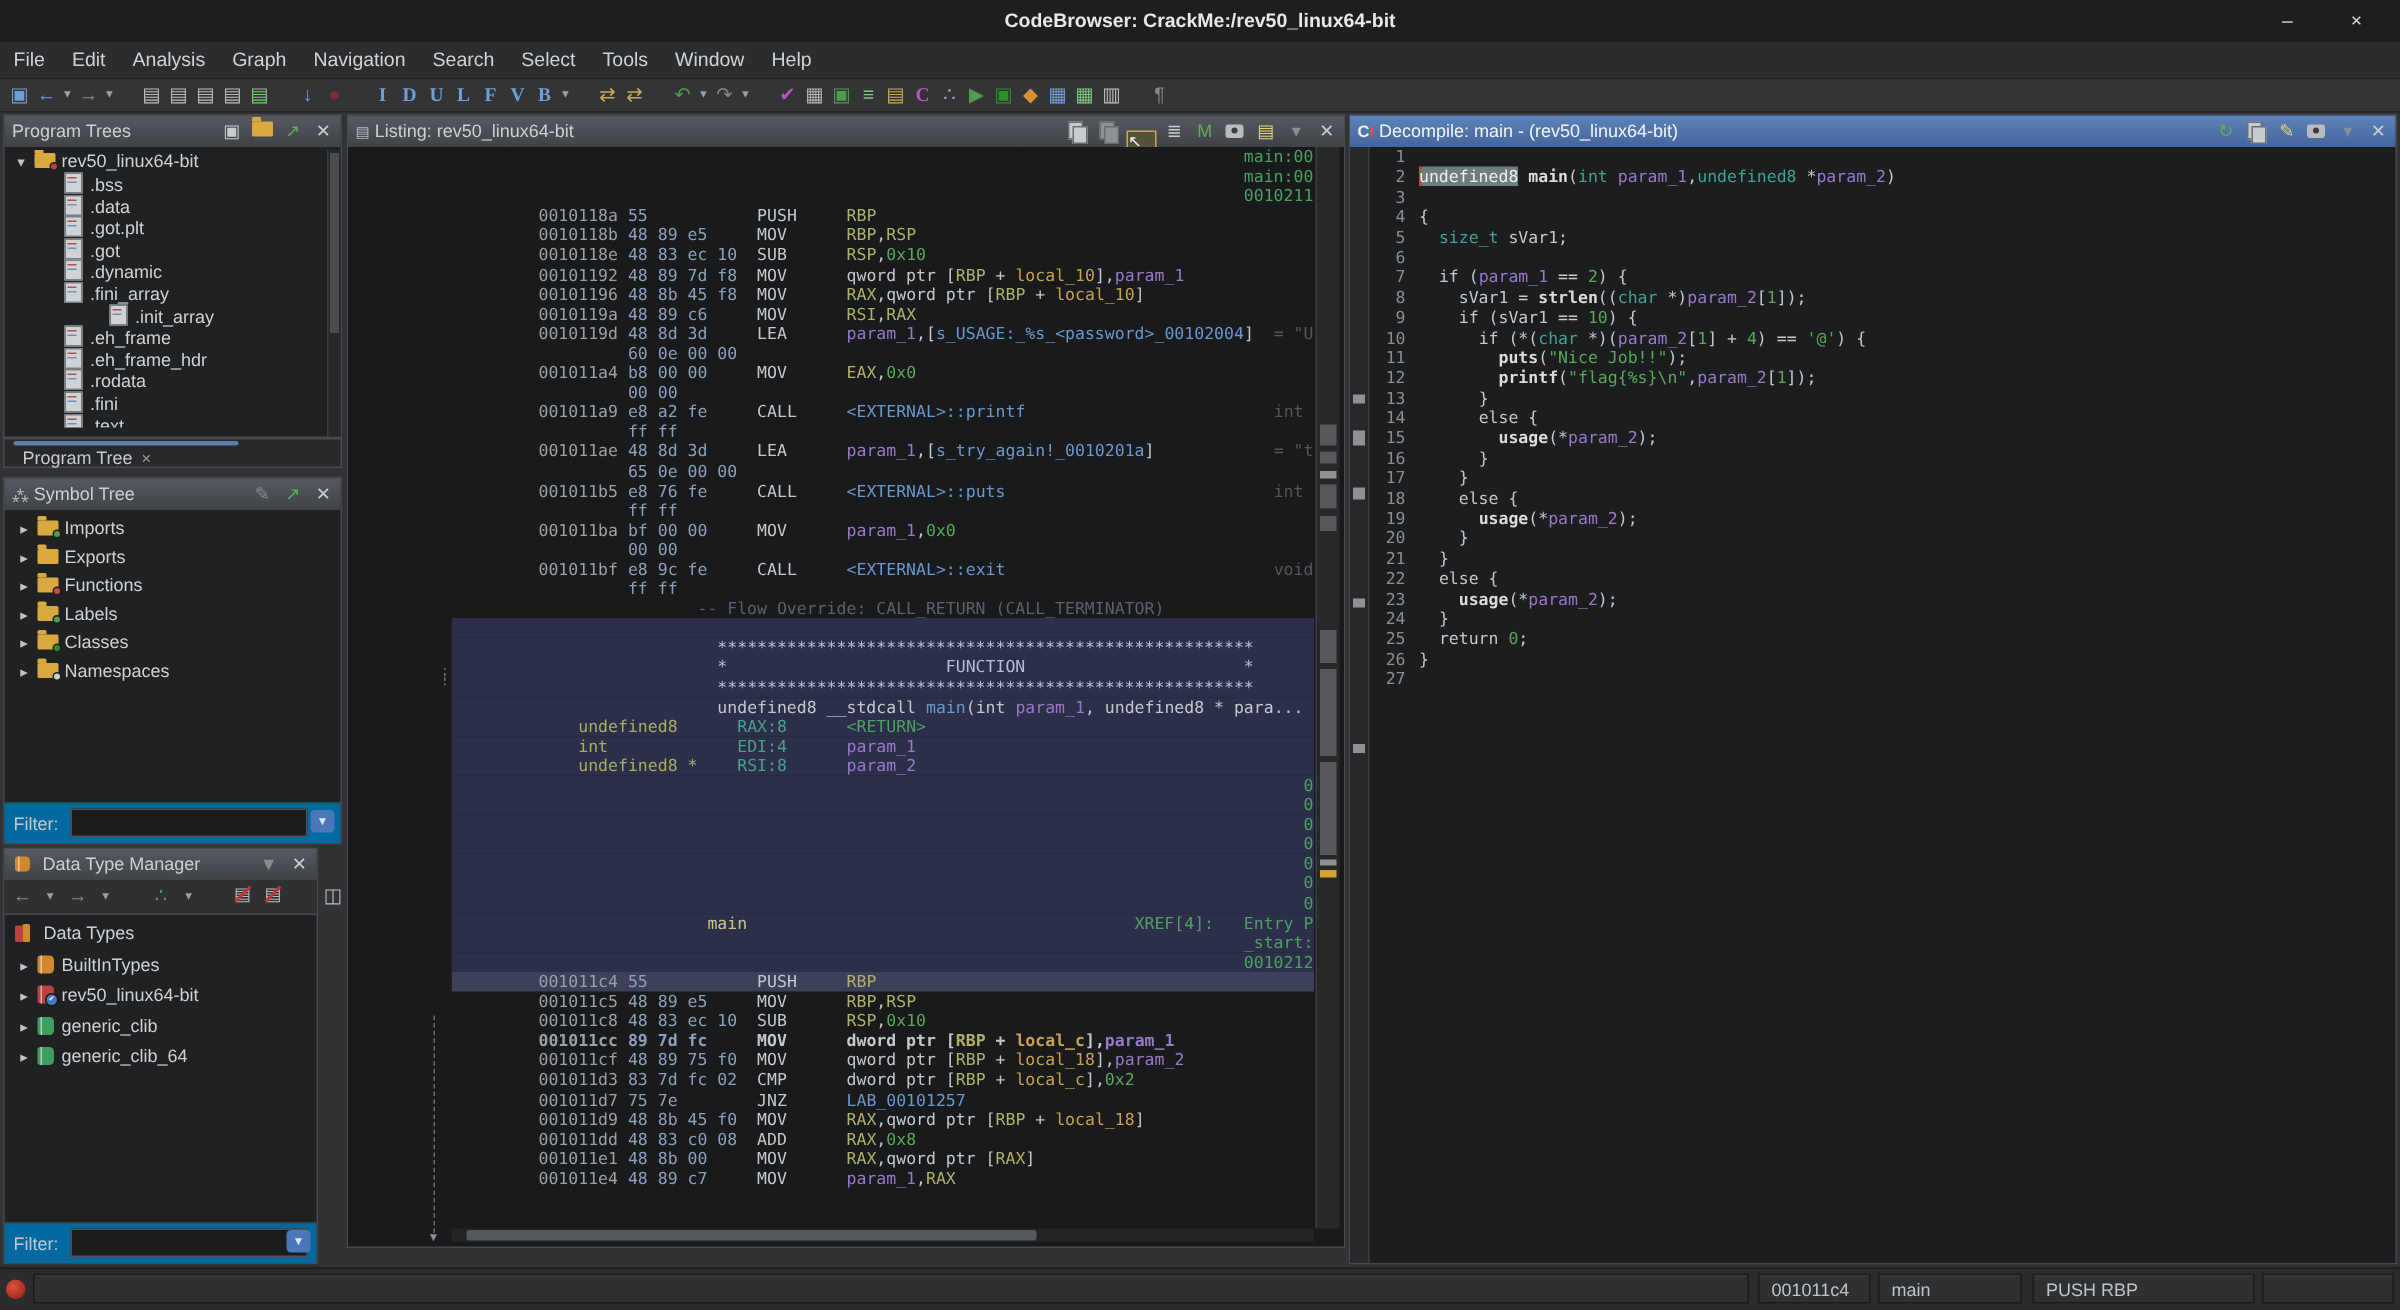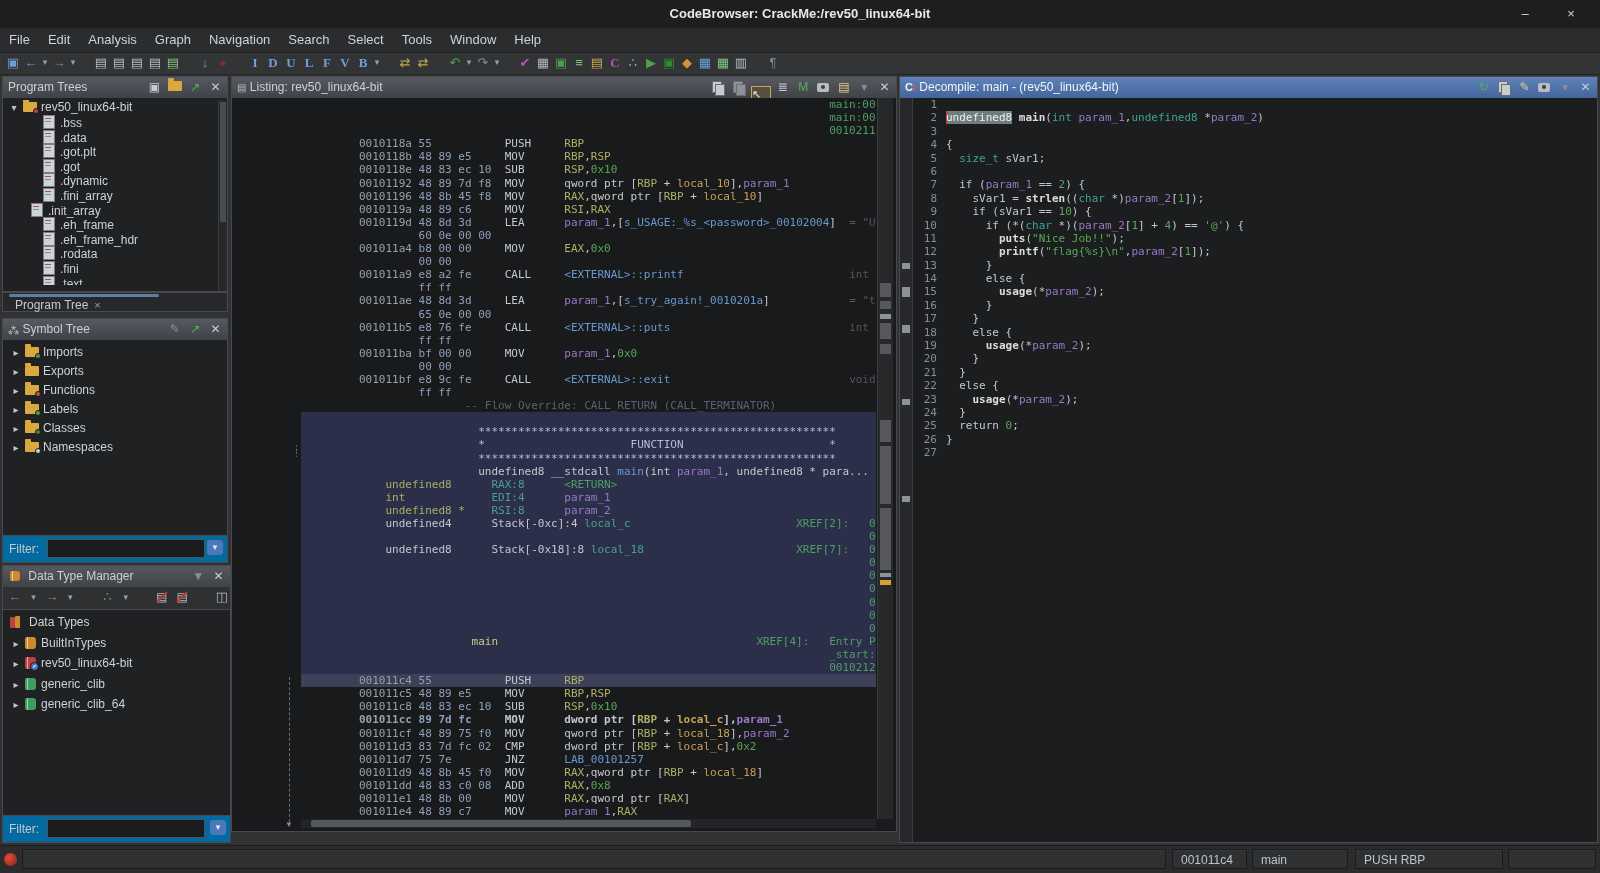--- a/index.html
+++ b/index.html
@@ -122,21 +122,21 @@
       </span>
     </div>
     <div id="pt-tree" style="position:absolute;left:0;top:23px;right:8px;bottom:6px;overflow:hidden;">
         <div class="tree-row" style="height: 15px; padding-left: 4px;"><span class="caret">▾</span><span class="folder"><span class="ovl" style="background:#c04040;"></span></span><span>rev50_linux64-bit</span></div>
         <div class="tree-row" style="height: 14.6px; padding-left: 38px;"><span class="page"></span><span>.bss</span></div>
         <div class="tree-row" style="height: 14.6px; padding-left: 38px;"><span class="page"></span><span>.data</span></div>
         <div class="tree-row" style="height: 14.6px; padding-left: 38px;"><span class="page"></span><span>.got.plt</span></div>
         <div class="tree-row" style="height: 14.6px; padding-left: 38px;"><span class="page"></span><span>.got</span></div>
         <div class="tree-row" style="height: 14.6px; padding-left: 38px;"><span class="page"></span><span>.dynamic</span></div>
         <div class="tree-row" style="height: 14.6px; padding-left: 38px;"><span class="page"></span><span>.fini_array</span></div>
-        <div class="tree-row" style="height: 14.6px; padding-left: 26px;"><span class="page"></span><span>.init_array</span></div>
+        <div class="tree-row" style="height: 14.6px; padding-left: 26px; margin-left: 42px;"><span class="page"></span><span>.init_array</span></div>
         <div class="tree-row" style="height: 14.6px; padding-left: 38px;"><span class="page"></span><span>.eh_frame</span></div>
         <div class="tree-row" style="height: 14.6px; padding-left: 38px;"><span class="page"></span><span>.eh_frame_hdr</span></div>
         <div class="tree-row" style="height: 14.6px; padding-left: 38px;"><span class="page"></span><span>.rodata</span></div>
         <div class="tree-row" style="height: 14.6px; padding-left: 38px;"><span class="page"></span><span>.fini</span></div>
         <div class="tree-row" style="height: 14.6px; padding-left: 38px;"><span class="page"></span><span>.text</span></div>
       </div>
     <div class="vscroll" style="right:0;top:23px;bottom:0;width:8px;">
       <div class="mark" style="top:2px;height:120px;left:1px;right:1px;background:#4a4d50;"></div>
     </div>
   </div>
@@ -166,21 +166,21 @@
         <div class="tree-row" style="height: 17px; padding-left: 6px; padding-top: 2px;"><span class="caret">▸</span><span class="folder"><span class="ovl" style="background:#2e8e2e;"></span></span><span>Classes</span></div>
         <div class="tree-row" style="height: 17px; padding-left: 6px; padding-top: 2px;"><span class="caret">▸</span><span class="folder"><span class="ovl" style="background:#d0d0d0;"></span></span><span>Namespaces</span></div>
       </div>
     <div class="filter-row" style="bottom:0;">
       <label>Filter:</label>
       <input type="text" value="" style="">
       <span class="filter-cfg">▼</span>
     </div>
   </div>
 
-  <div class="panel" style="left:2px;top:565px;width:229px;height:278px;">
+  <div class="panel" style="left:2px;top:565px;width:210px;height:278px;">
     <div class="phead">
       <span class="book" style="background:#d0882e;width:10px;height:10px;vertical-align:-1px;"></span>
       <span class="ptitle">Data Type Manager</span>
       <span class="hicons">
         <span class="hico dim">▼</span>
         <span class="hico">✕</span>
       </span>
     </div>
     <div class="dtm-toolbar">
       <span class="tb-icon" style="color:#85898d;">←</span>
@@ -257,23 +257,21 @@
         <div class="code-line" style="padding-left: 58px;">         <span class="cb">ff ff</span></div>
         <div class="code-line" style="padding-left: 58px;">                <span class="cd">-- Flow Override: CALL_RETURN (CALL_TERMINATOR)</span></div>
         <div class="code-line func" style="padding-left: 58px;"></div>
         <div class="code-line func" style="padding-left: 58px;">                  <span class="cs">******************************************************</span></div>
         <div class="code-line func" style="padding-left: 58px;">                  <span class="cs">*</span>                      <span class="cs">FUNCTION</span>                      <span class="cs">*</span></div>
         <div class="code-line func" style="padding-left: 58px;">                  <span class="cs">******************************************************</span></div>
         <div class="code-line func" style="padding-left: 58px;">                  <span class="ct">undefined8 __stdcall </span><span class="cf">main</span><span class="ct">(int </span><span class="cp">param_1</span><span class="ct">, undefined8 * para...</span></div>
         <div class="code-line func" style="padding-left: 58px;">    <span class="cy">undefined8</span>      <span class="ce">RAX:8</span>      <span class="cg">&lt;RETURN&gt;</span></div>
         <div class="code-line func" style="padding-left: 58px;">    <span class="cy">int</span>             <span class="ce">EDI:4</span>      <span class="cp">param_1</span></div>
         <div class="code-line func" style="padding-left: 58px;">    <span class="cy">undefined8 *</span>    <span class="ce">RSI:8</span>      <span class="cp">param_2</span></div>
-        <div class="code-line func" style="padding-left: 58px;">    <span class="ct">undefined4</span>      <span class="ct">Stack[-0xc]:4</span> <span class="ce">local_c</span>                         <span class="cg">XREF[2]:</span>   <span class="cg">0</span></div>
-        <div class="code-line func" style="padding-left: 58px;">                                                                             <span class="cg">0</span></div>
-        <div class="code-line func" style="padding-left: 58px;">    <span class="ct">undefined8</span>      <span class="ct">Stack[-0x18]:8</span> <span class="ce">local_18</span>                       <span class="cg">XREF[7]:</span>   <span class="cg">0</span></div>
+        <div class="code-line func" style="padding-left: 58px;">                                                                             <span class="cg">0</span></div>
         <div class="code-line func" style="padding-left: 58px;">                                                                             <span class="cg">0</span></div>
         <div class="code-line func" style="padding-left: 58px;">                                                                             <span class="cg">0</span></div>
         <div class="code-line func" style="padding-left: 58px;">                                                                             <span class="cg">0</span></div>
         <div class="code-line func" style="padding-left: 58px;">                                                                             <span class="cg">0</span></div>
         <div class="code-line func" style="padding-left: 58px;">                                                                             <span class="cg">0</span></div>
         <div class="code-line func" style="padding-left: 58px;">                                                                             <span class="cg">0</span></div>
         <div class="code-line func" style="padding-left: 58px;">                 <span class="ck">main</span>                                       <span class="cg">XREF[4]:</span>   <span class="cg">Entry Poin</span></div>
         <div class="code-line func" style="padding-left: 58px;">                                                                       <span class="cg">_start:001</span></div>
         <div class="code-line func" style="padding-left: 58px;">                                                                       <span class="cg">0010212c(*</span></div>
         <div class="code-line cur" style="padding-left: 58px;"><span class="ca">001011c4</span> <span class="cb">55</span>           <span class="cm">PUSH</span>     <span class="cr">RBP</span></div>

